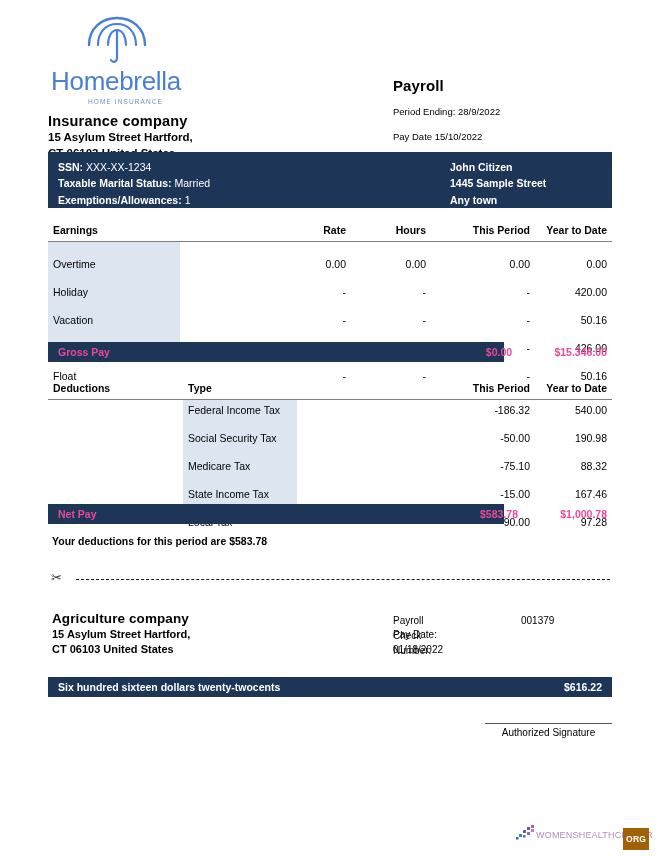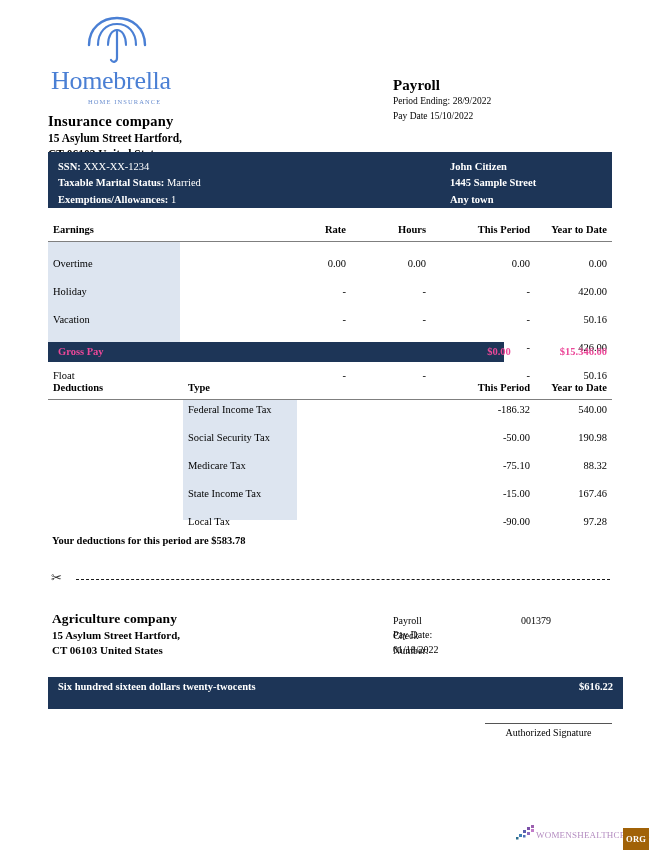--- a/index.html
+++ b/index.html
@@ -9,21 +9,21 @@
   }
   body {
     width: 660px;
     height: 856px;
     position: relative;
     font-family: "Liberation Sans", sans-serif;
     color: #000000;
     overflow: hidden;
   }
 
-  .page { position: relative; width: 660px; height: 856px; font-family: Liberation Serif, serif; }
+  .page { position: relative; width: 660px; height: 856px; }
 
   
   .header { position: absolute; left: 0; top: 0; width: 660px; height: 145px; }
 
   .brand-block { position: absolute; left: 48px; top: 14px; width: 300px; }
 
   .logo-mark { width: 66px; height: 52px; margin-left: 36px; display:block; }
 
   .brand-name {
     font-size: 26px;
@@ -48,21 +48,21 @@
   }
   .company-addr {
     font-size: 11.5px;
     font-weight: bold;
     line-height: 1.35;
     margin-top: 1px;
   }
 
   .payroll-block { position: absolute; left: 393px; top: 77px; }
   .payroll-title { font-size: 15px; font-weight: bold; letter-spacing: 0.1px; }
-  .payroll-line { font-size: 9.5px; line-height: 1.45; margin-top: 1px; }
+  .payroll-line { font-size: 9.5px; line-height: 1.45; margin-top: 11px; }
 
   
   .emp-banner {
     position: absolute;
     left: 48px; top: 152px;
     width: 564px; height: 56px;
     background: #1d3557;
     color: #ffffff;
   }
   .emp-left { position: absolute; left: 10px; top: 7px; font-size: 10.5px; line-height: 1.55; }
@@ -132,22 +132,22 @@
   .pc-name { font-size: 13.5px; font-weight: bold; letter-spacing: 0.1px; }
   .pc-addr { font-size: 11px; font-weight: bold; line-height: 1.35; margin-top: 1px; }
 
   .check-meta { position: absolute; left: 393px; top: 613px; font-size: 10px; line-height: 1.5; }
   .check-meta .cm-row { position: relative; height: 14px; }
   .cm-key { position: absolute; left: 0; }
   .cm-val { position: absolute; left: 128px; }
 
   .words-bar {
     position: absolute; left: 48px; top: 677px;
-    width: 564px; height: 32px;
-    background: #1d3557; color: #ffffff; padding-left: 11px;
+    width: 564px; height: 20px;
+    background: #1d3557; color: #ffffff;
   }
   .words-text { position: absolute; left: 10px; top: 4px; font-size: 10.5px; font-weight: bold; }
   .words-amt  { position: absolute; right: 10px; top: 4px; font-size: 10.5px; font-weight: bold; }
 
   .sig-line {
     position: absolute; left: 485px; top: 723px;
     width: 127px; border-top: 1px solid #555;
   }
   .sig-label {
     position: absolute; left: 485px; top: 727px; width: 127px;
@@ -310,20 +310,25 @@
         <div class="cell d-ytd num">167.46</div>
       </div>
       <div class="row" style="top:60px;">
         <div class="cell d-type">Local Tax</div>
         <div class="cell d-this num">-90.00</div>
         <div class="cell d-ytd num">97.28</div>
       </div>
     </div>
   </div>
 
+  <div class="sum-bar" style="top:504px;">
+    <div class="scell s-label">Net Pay</div>
+    <div class="scell s-this">$583.78</div>
+    <div class="scell s-ytd">$1,000.78</div>
+  </div>
 
   <div class="note">Your deductions for this period are $583.78</div>
 
   <div class="cut">
     <div class="scissors">✂</div>
     <div class="dashes"></div>
   </div>
 
   <div class="pay-company">
     <div class="pc-name">Agriculture company</div>

